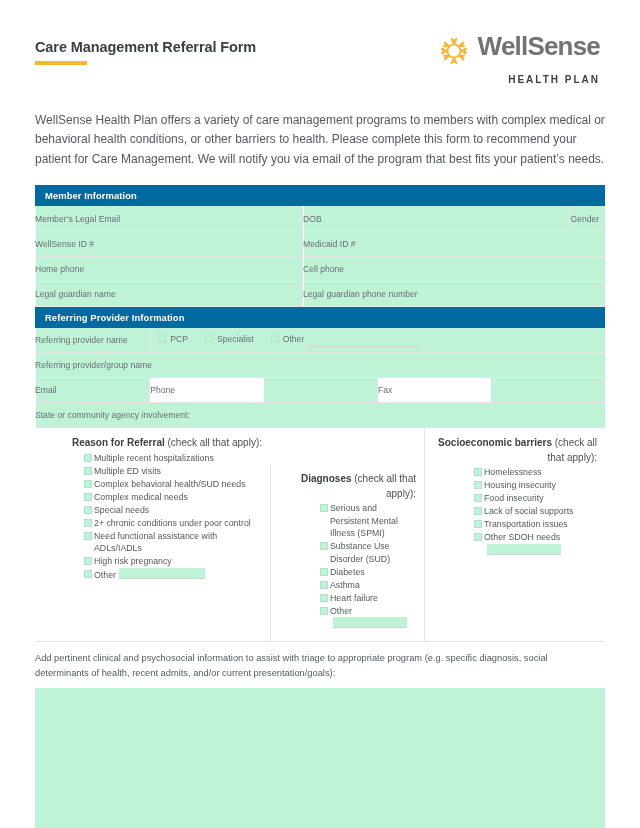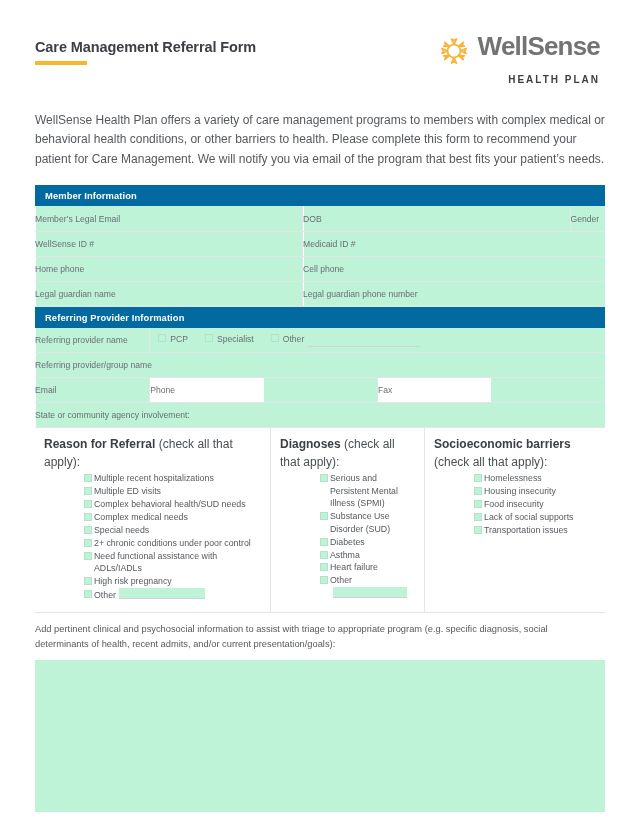--- a/index.html
+++ b/index.html
@@ -54,23 +54,23 @@
     width:8px; height:8px; flex:none; display:inline-block;
     background:#bff3d8; border:1px solid #b2e3c9;
   }
   .cbrow .gap { width:9px; }
   .otherline { display:inline-block; height:13px; width:112px; background:#bff3d8; border-bottom:1px solid #cfd3d6; }
 
   
   .cols { display:flex; border-bottom:1px solid #e3e5e7; }
   .col { padding:8px 8px 10px 9px; }
   .col.c1 { width:235px; }
-  .col.c2 { width:154px; border-left:1px solid #e3e5e7; }
+  .col.c2 { width:154px; border-left:1px solid #e3e5e7;margin-top:36px; }
   .col.c3 { width:181px; border-left:1px solid #e3e5e7; }
-  .col-head { font-size:12px; color:#4a4f54; line-height:1.45; margin-bottom:1px; }
+  .col-head { font-size:10px; color:#4a4f54; line-height:1.45; margin-bottom:1px;text-align:right; }
   .col-head b { font-weight:bold; color:#3c4044; }
   .opt { display:flex; align-items:flex-start; font-size:8.8px; color:#55595e; line-height:1.42; margin-top:0.5px;padding-left:40px; }
   .opt .cbx { margin-top:2px; margin-right:2px; }
   .opt .txt { flex:1; }
   .opt-blank { display:inline-block; height:11px; width:74px; background:#bff3d8; border-bottom:1px solid #cfd3d6; vertical-align:-1px; margin-left:3px; }
   .opt-blank.w1 { width:86px; }
 
   
   .notes-label { font-size:9.3px; line-height:1.6; color:#55595e; margin-top:9px; max-width:560px; }
   .notes-box { margin-top:8px; height:152px; background:#bff3d8; }
@@ -274,19 +274,23 @@
           <span class="txt">Food insecurity</span>
         </div>
       <div class="opt">
           <span class="cbx"></span>
           <span class="txt">Lack of social supports</span>
         </div>
       <div class="opt">
           <span class="cbx"></span>
           <span class="txt">Transportation issues</span>
         </div>
+      <div class="opt">
+          <span class="cbx"></span>
+          <span class="txt"><span>Other SDOH needs</span><span class="opt-blank"></span></span>
+        </div>
     </div>
   </div>
 
   <div class="notes-label">Add pertinent clinical and psychosocial information to assist with triage to appropriate program (e.g. specific diagnosis, social determinants of health, recent admits, and/or current presentation/goals):</div>
   <div class="notes-box"></div>
 
 </div>
 
 </body></html>

